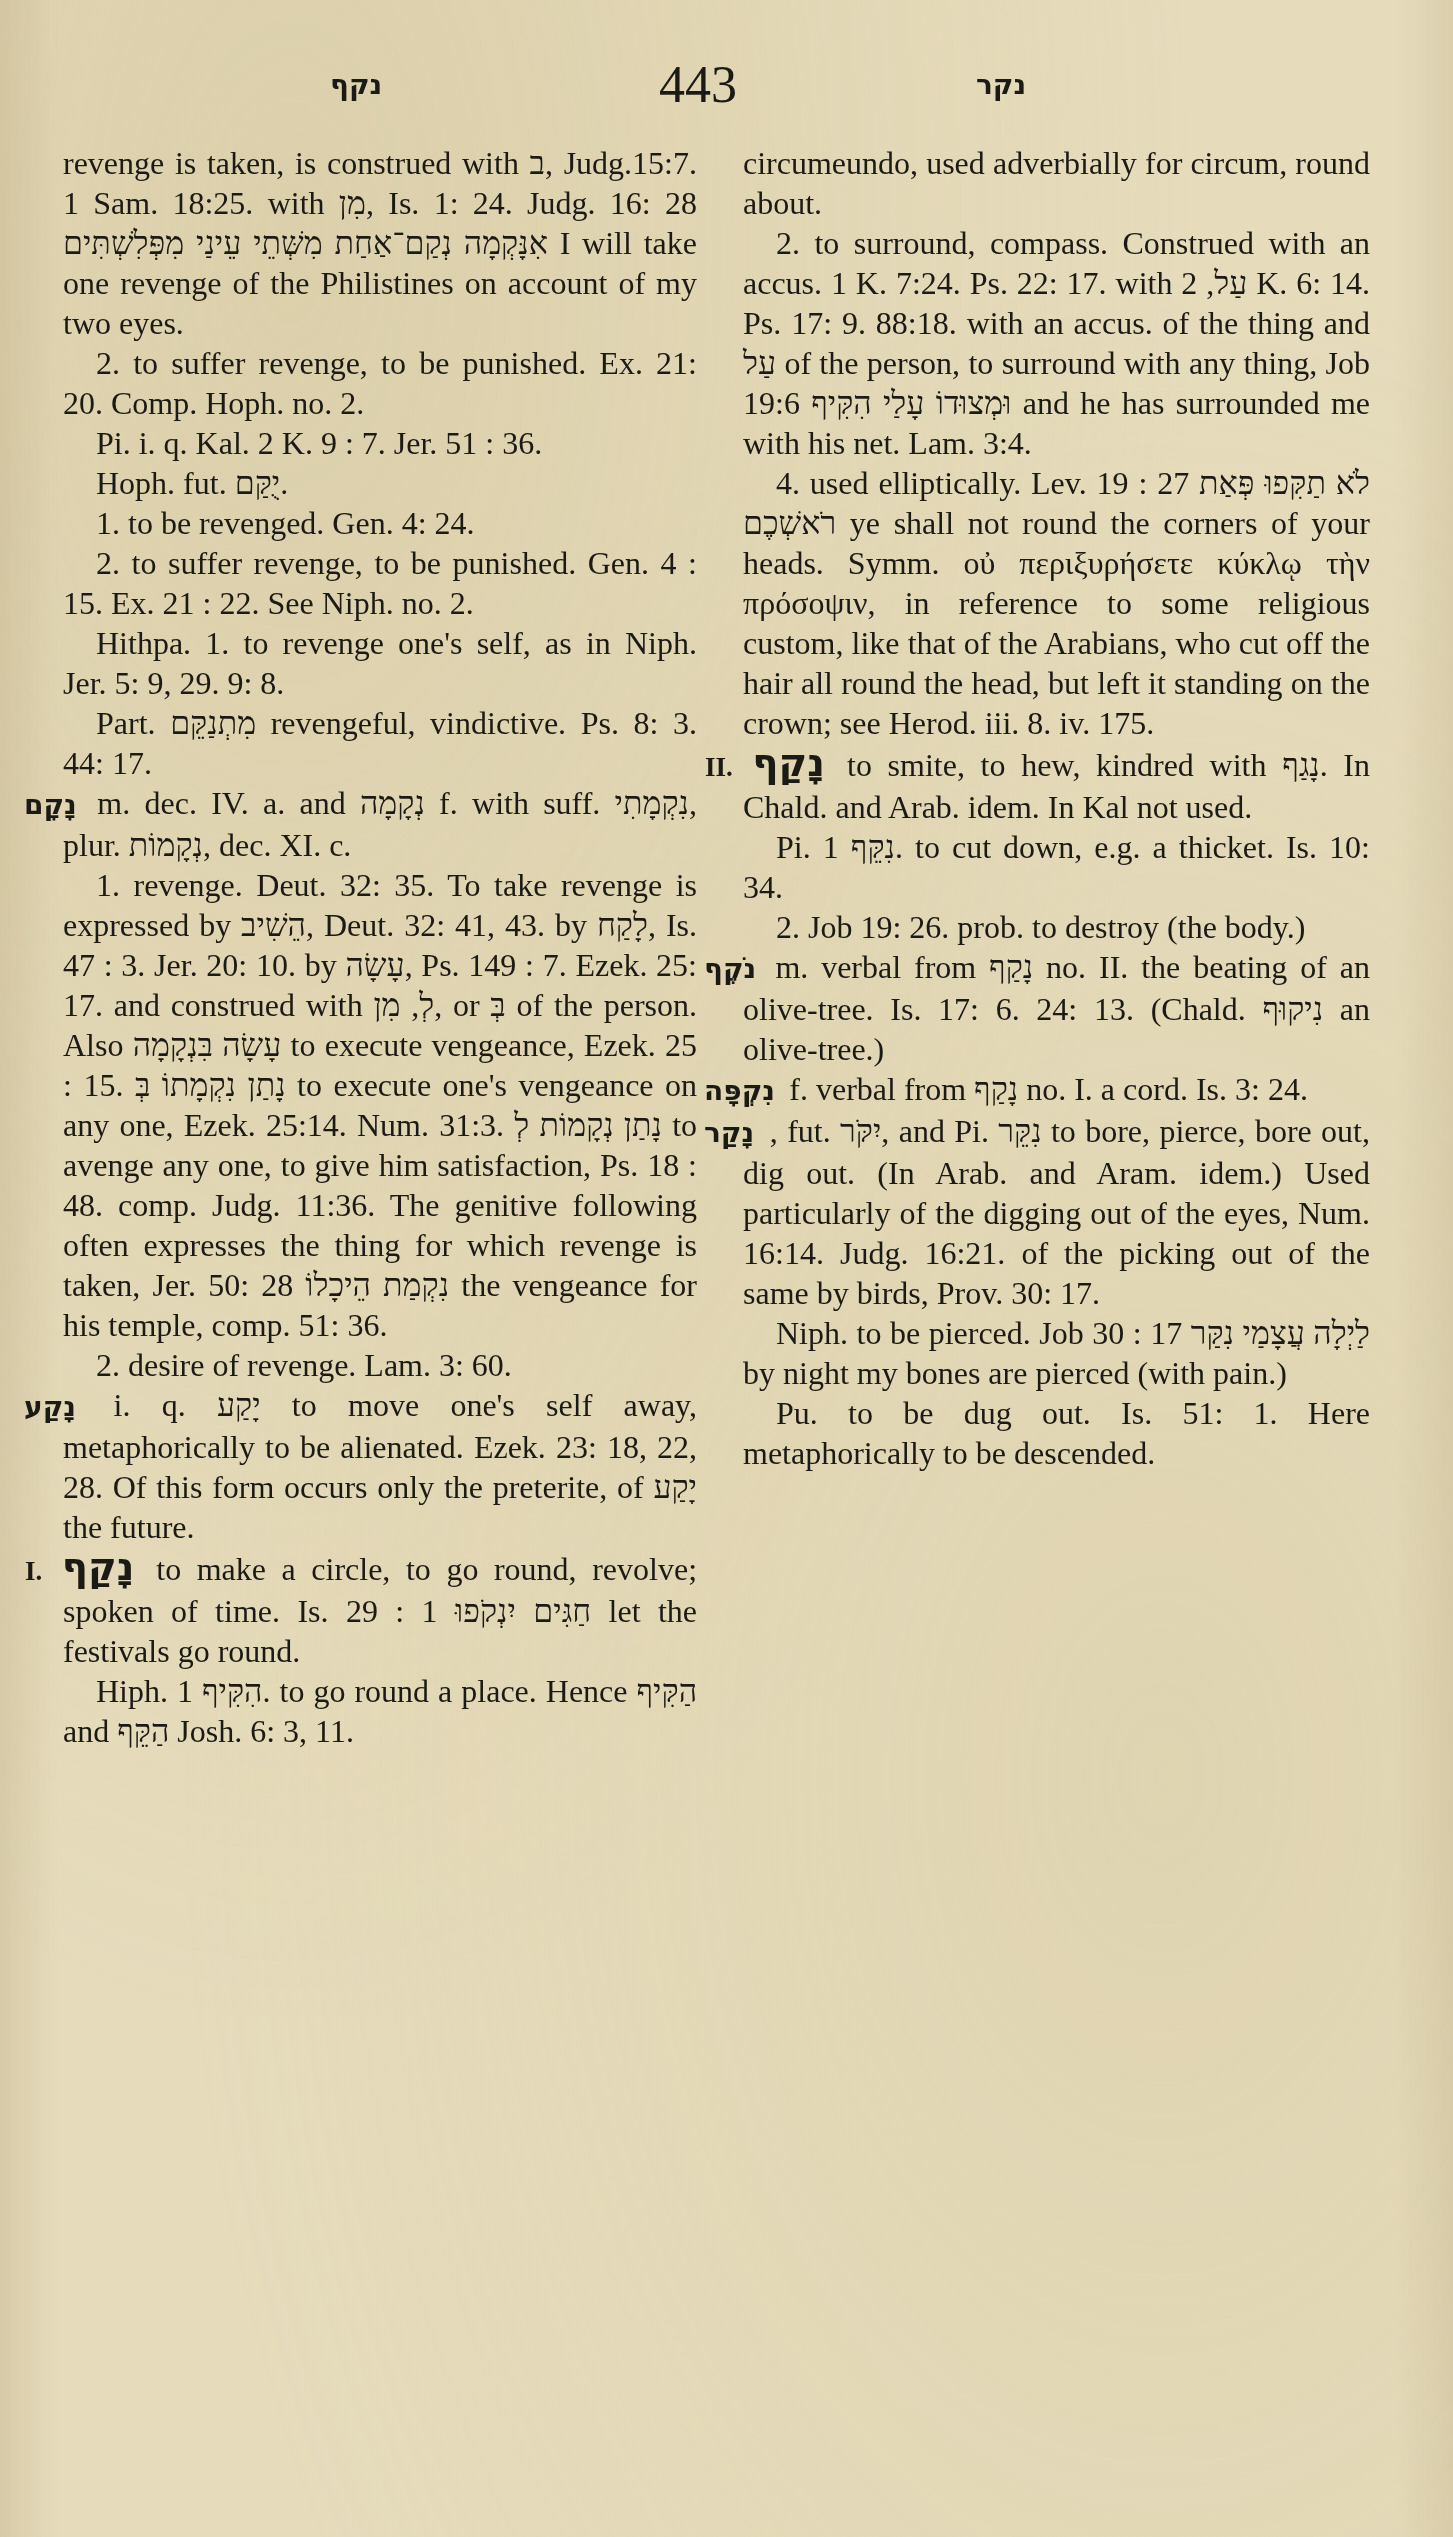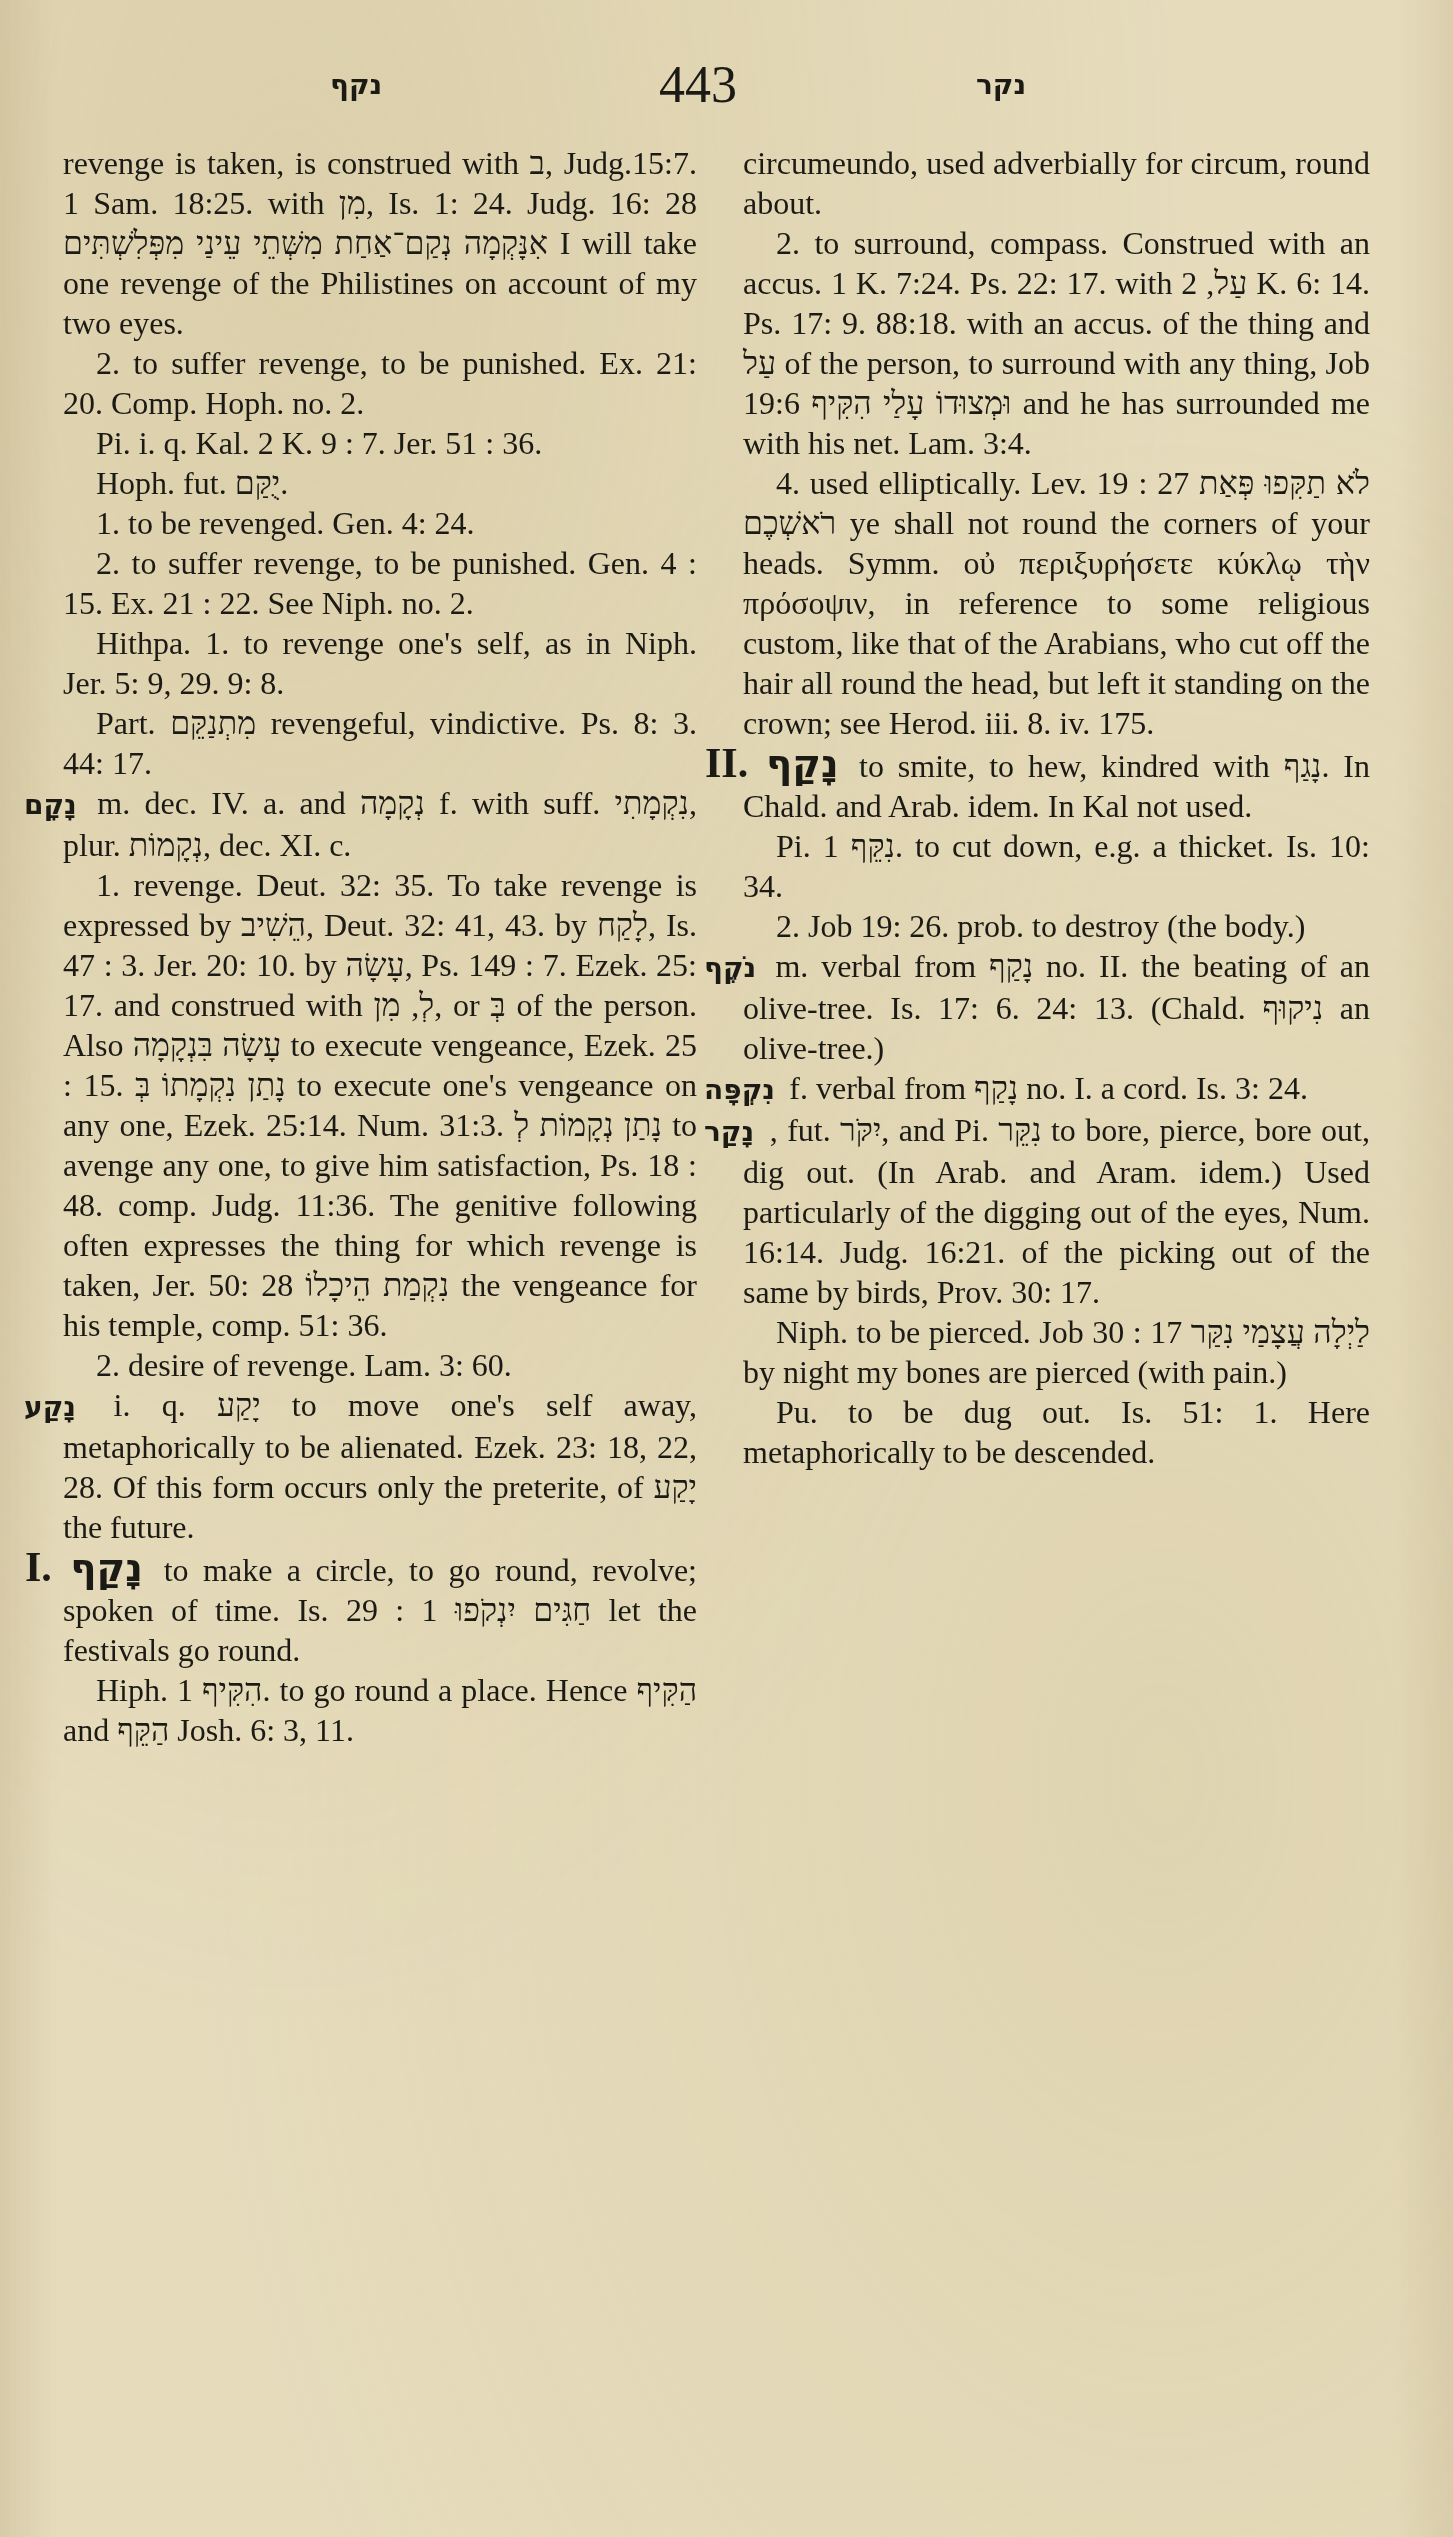--- a/index.html
+++ b/index.html
@@ -42,21 +42,21 @@
   .para { margin: 0; }
   .indent { text-indent: 33px; }
   .entry { margin: 0; padding-left: 0; }
   .hw {
     font-weight: bold;
     font-size: 42px;
     margin-left: -39px;
     margin-right: 6.3px;
     unicode-bidi: isolate;
   }
-  .roman { font-weight: bold; font-size: 42px; margin-left: -38px; margin-right: 3.8px; }
+  .roman { font-weight: bold; font-size: 27px; margin-left: -38px; margin-right: 3.8px; }
   .he { unicode-bidi: isolate; direction: rtl; font-weight: bold; font-family: "DejaVu Sans", sans-serif; font-size: 28px; }
 </style>
 </head>
 <body>
 
 <div class="page-header">
   <span class="header-left he">נקף</span>
   <span class="header-center">443</span>
   <span class="header-right he">נקר</span>
 </div>

